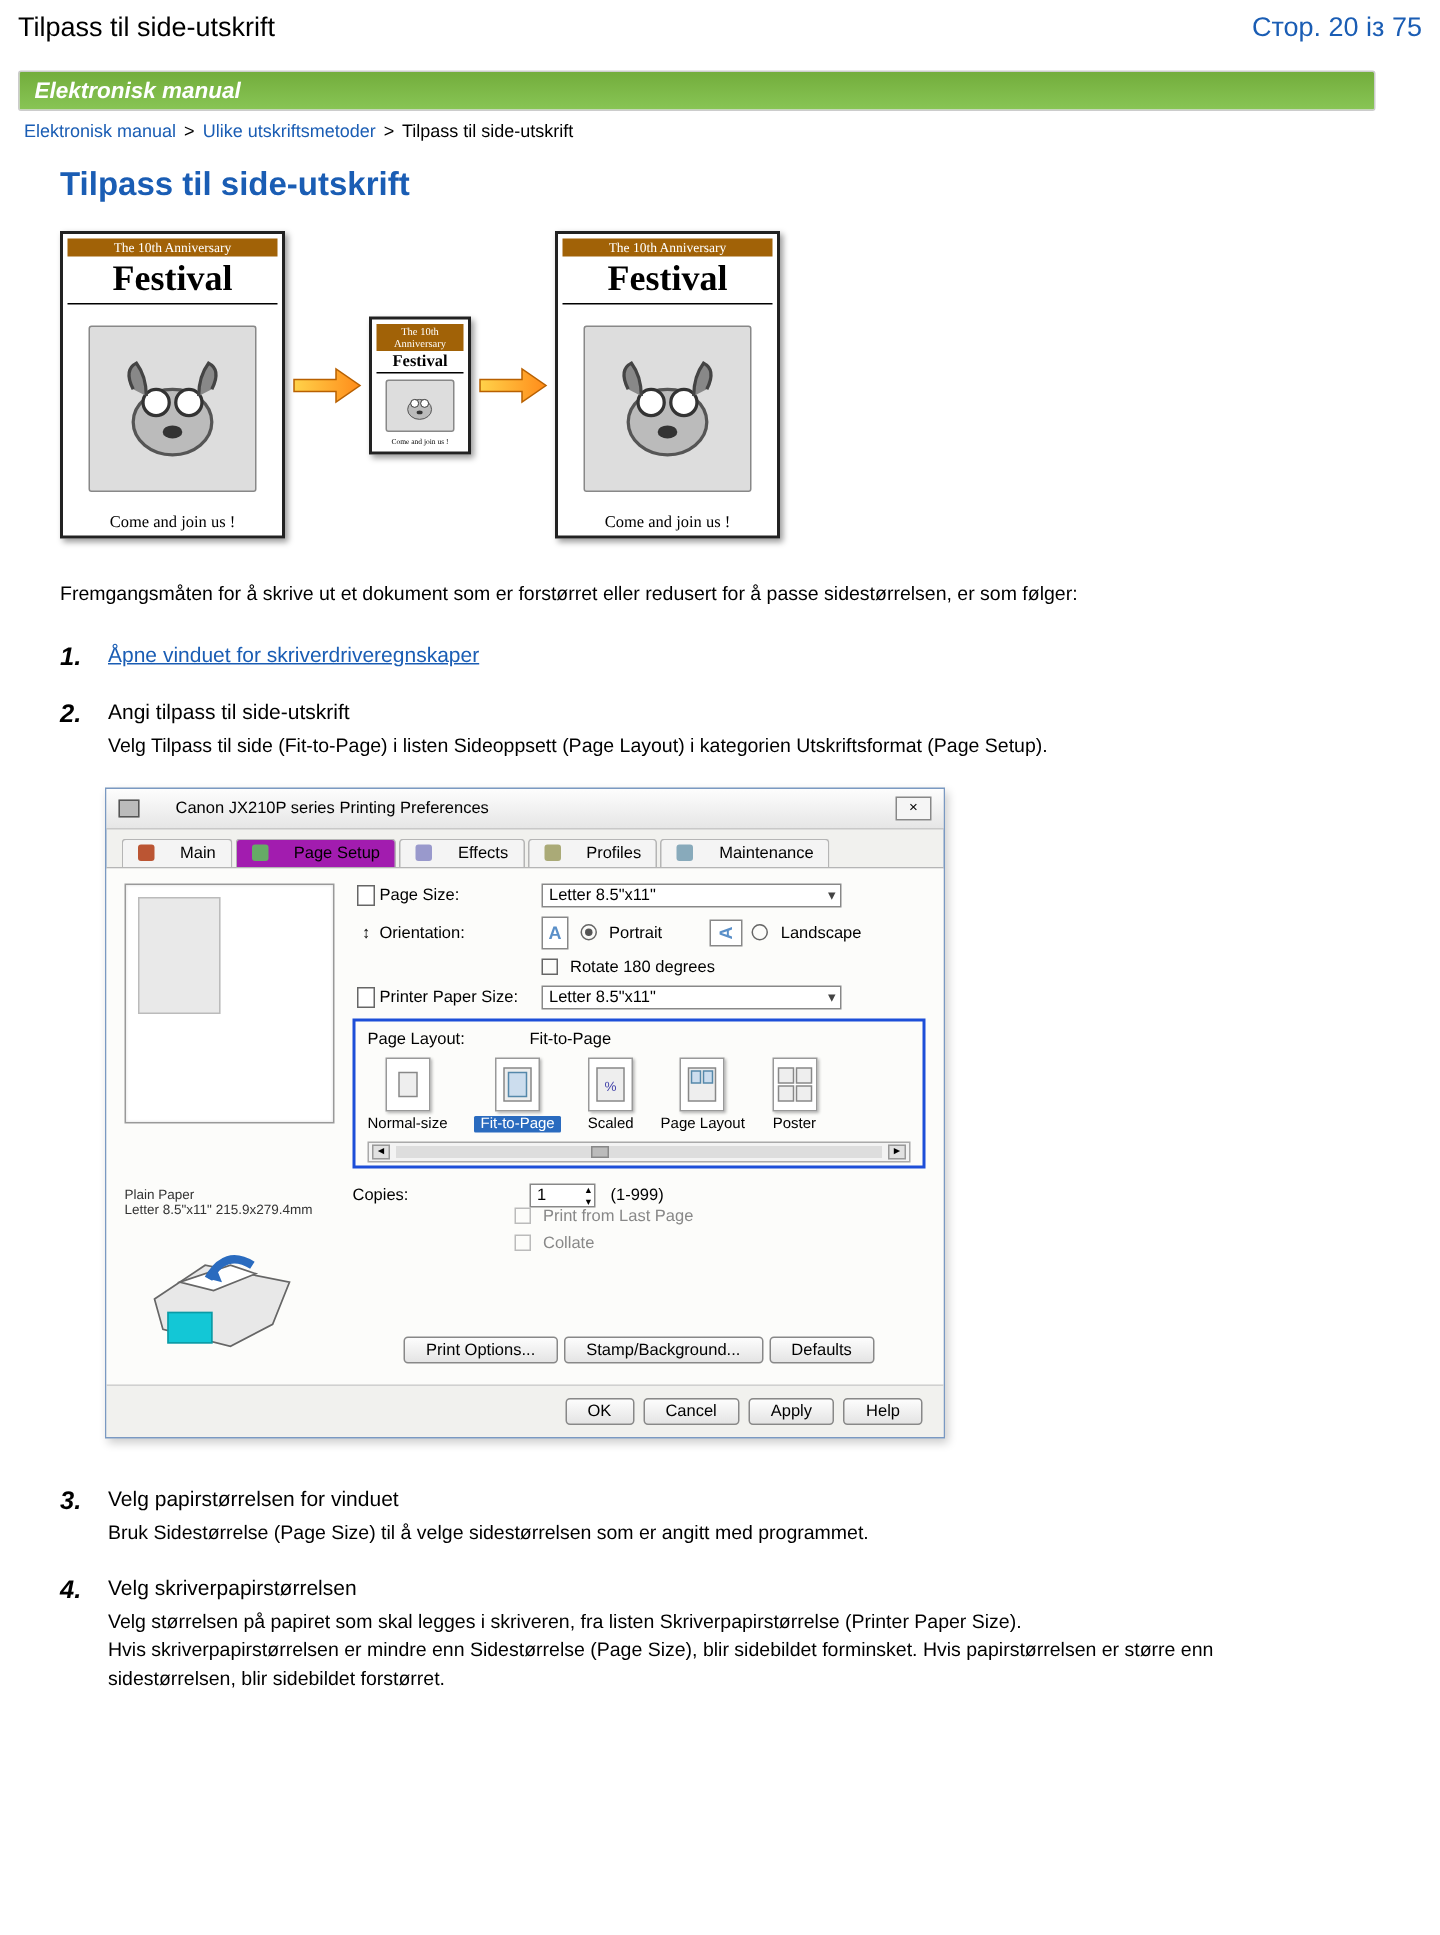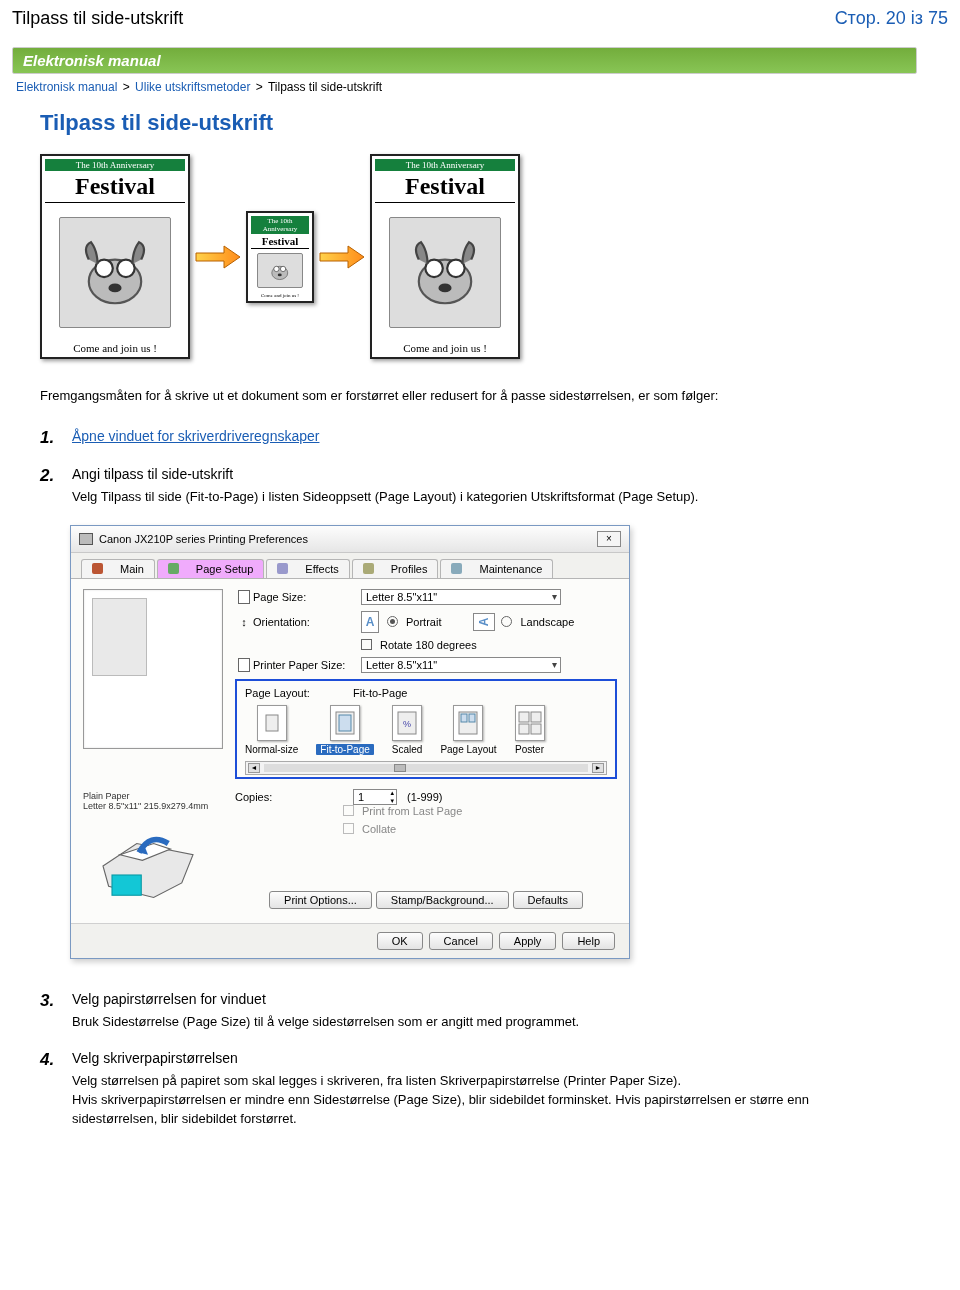--- a/index.html
+++ b/index.html
@@ -36,21 +36,21 @@
     background: #fff;
     border: 2px solid #222;
     box-shadow: 2px 2px 4px rgba(0,0,0,0.4);
     display: flex;
     flex-direction: column;
     padding: 3px;
     font-family: serif;
   }
   .poster-lg { width: 150px; height: 205px; }
   .poster-sm { width: 68px; height: 92px; }
-  .poster .anniv { background: #15803d; color: #fff; text-align: center; font-size: 7px; padding: 1px 0; }
+  .poster .anniv { background: #a16207; color: #fff; text-align: center; font-size: 7px; padding: 1px 0; }
   .poster-lg .anniv { font-size: 9px; }
   .poster .fest { font-weight: bold; font-family: serif; text-align: center; border-bottom: 1px solid #000; }
   .poster-lg .fest { font-size: 24px; padding: 2px 0; }
   .poster-sm .fest { font-size: 11px; padding: 1px 0; }
   .poster .dog { flex: 1; display: flex; align-items: center; justify-content: center; }
   .poster .dog-box { width: 80%; height: 80%; background: #ddd; border: 1px solid #888; border-radius: 2px; display: flex; align-items: center; justify-content: center; }
   .poster .dog-box svg { width: 80%; height: 80%; }
   .poster .foot { font-family: cursive; text-align: center; font-size: 6px; }
   .poster-lg .foot { font-size: 11px; }
   .arrow { display: flex; align-items: center; }
@@ -70,37 +70,37 @@
     font-size: 11px;
   }
   .dialog-title {
     background: linear-gradient(#fdfdfd, #e6e6e6);
     padding: 5px 8px;
     display: flex;
     align-items: center;
     justify-content: space-between;
     border-bottom: 1px solid #c8c8c8;
   }
-  .dialog-title-left { display: flex; align-items: center; gap: 6px; }
+  .dialog-title-left { display: flex; align-items: center; gap: 24px; }
   .printer-icon { width: 14px; height: 12px; background: #bbb; border: 1px solid #555; display: inline-block; }
   .dialog-close { width: 24px; height: 16px; background: #f5f5f5; border: 1px solid #888; text-align: center; font-size: 10px; line-height: 14px; }
   .tabs { display: flex; gap: 2px; padding: 6px 10px 0; border-bottom: 1px solid #b5b5b5; }
   .tab {
     padding: 3px 10px;
     background: #f4f4f4;
     border: 1px solid #b5b5b5;
     border-bottom: none;
     border-radius: 3px 3px 0 0;
     display: flex;
     align-items: center;
     gap: 17px;
     font-size: 11px;
   }
   .tab-icon { width: 11px; height: 11px; background: #888; border-radius: 2px; display: inline-block; }
-  .tab.active { background: #f0abfc; }
+  .tab.active { background: #a21caf; }
   .dialog-body { background: #fcfcfa; padding: 10px 12px; display: flex; gap: 12px; }
   .preview-panel { width: 140px; display: flex; flex-direction: column; gap: 6px; }
   .preview-page {
     width: 140px; height: 160px;
     background: #fff; border: 1px solid #999;
     box-shadow: inset 0 0 2px rgba(0,0,0,0.15);
     padding: 8px;
   }
   .preview-page-inner { width: 45%; height: 55%; background: #e9e9e9; border: 1px solid #bbb; }
   .preview-info { font-size: 9px; color: #333; line-height: 1.2; margin-top: 36px; }

